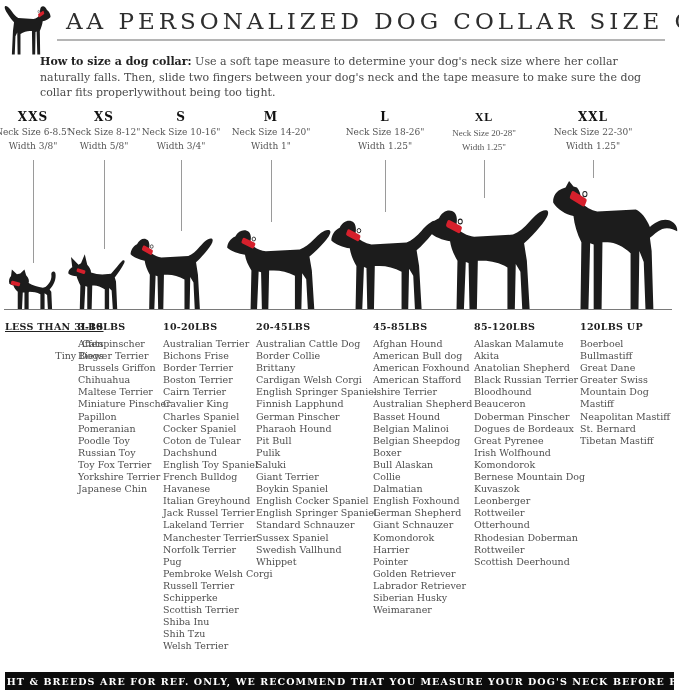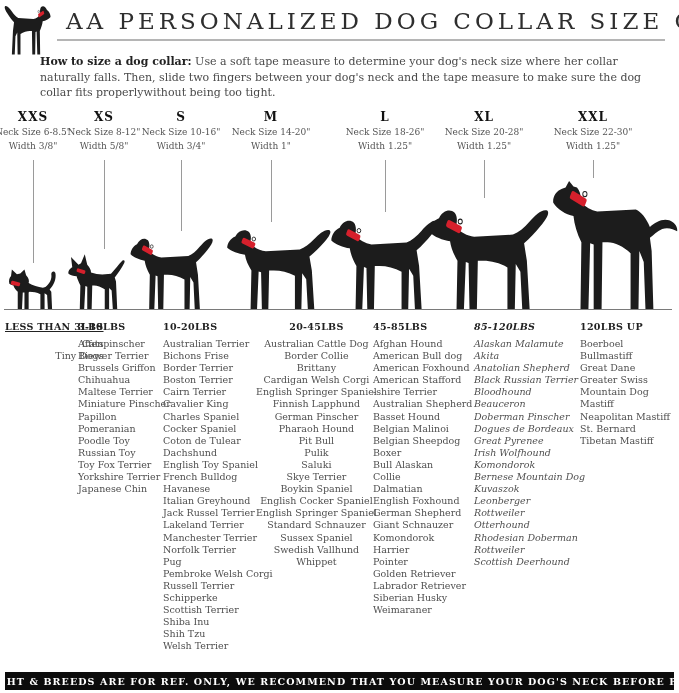--- a/index.html
+++ b/index.html
@@ -100,21 +100,21 @@
       <div class="size-col" style="left: 225px;">
         <div class="size-label">M</div>
         <div class="size-neck">Neck Size 14-20"</div>
         <div class="size-width">Width 1"</div>
       </div>
       <div class="size-col" style="left: 339px;">
         <div class="size-label">L</div>
         <div class="size-neck">Neck Size 18-26"</div>
         <div class="size-width">Width 1.25"</div>
       </div>
-      <div class="size-col" style="left: 438px;">
+      <div class="size-col" style="left: 438px; font-family: Liberation Serif, serif;">
         <div class="size-label">XL</div>
         <div class="size-neck">Neck Size 20-28"</div>
         <div class="size-width">Width 1.25"</div>
       </div>
       <div class="size-col" style="left: 547px; text-align: center;">
         <div class="size-label">XXL</div>
         <div class="size-neck">Neck Size 22-30"</div>
         <div class="size-width">Width 1.25"</div>
       </div>
     </div>
@@ -200,34 +200,34 @@
         <div class="breed-item">Norfolk Terrier</div>
         <div class="breed-item">Pug</div>
         <div class="breed-item">Pembroke Welsh Corgi</div>
         <div class="breed-item">Russell Terrier</div>
         <div class="breed-item">Schipperke</div>
         <div class="breed-item">Scottish Terrier</div>
         <div class="breed-item">Shiba Inu</div>
         <div class="breed-item">Shih Tzu</div>
         <div class="breed-item">Welsh Terrier</div>
       </div>
-      <div class="breed-col" style="left: 256px; text-align: center;">
+      <div class="breed-col" style="left: 256px;">
         <div class="breed-header">20-45LBS</div>
         <div class="breed-item">Australian Cattle Dog</div>
         <div class="breed-item">Border Collie</div>
         <div class="breed-item">Brittany</div>
         <div class="breed-item">Cardigan Welsh Corgi</div>
         <div class="breed-item">English Springer Spaniel</div>
         <div class="breed-item">Finnish Lapphund</div>
         <div class="breed-item">German Pinscher</div>
         <div class="breed-item">Pharaoh Hound</div>
         <div class="breed-item">Pit Bull</div>
         <div class="breed-item">Pulik</div>
         <div class="breed-item">Saluki</div>
-        <div class="breed-item">Skye Terrier</div>
+        <div class="breed-item">Giant Terrier</div>
         <div class="breed-item">Boykin Spaniel</div>
         <div class="breed-item">English Cocker Spaniel</div>
         <div class="breed-item">English Springer Spaniel</div>
         <div class="breed-item">Standard Schnauzer</div>
         <div class="breed-item">Sussex Spaniel</div>
         <div class="breed-item">Swedish Vallhund</div>
         <div class="breed-item">Whippet</div>
       </div>
       <div class="breed-col" style="left: 373px;">
         <div class="breed-header">45-85LBS</div>
@@ -248,21 +248,21 @@
         <div class="breed-item">German Shepherd</div>
         <div class="breed-item">Giant Schnauzer</div>
         <div class="breed-item">Komondorok</div>
         <div class="breed-item">Harrier</div>
         <div class="breed-item">Pointer</div>
         <div class="breed-item">Golden Retriever</div>
         <div class="breed-item">Labrador Retriever</div>
         <div class="breed-item">Siberian Husky</div>
         <div class="breed-item">Weimaraner</div>
       </div>
-      <div class="breed-col" style="left: 474px; font-style: italic;">
+      <div class="breed-col" style="left: 474px;">
         <div class="breed-header">85-120LBS</div>
         <div class="breed-item">Alaskan Malamute</div>
         <div class="breed-item">Akita</div>
         <div class="breed-item">Anatolian Shepherd</div>
         <div class="breed-item">Black Russian Terrier</div>
         <div class="breed-item">Bloodhound</div>
         <div class="breed-item">Beauceron</div>
         <div class="breed-item">Doberman Pinscher</div>
         <div class="breed-item">Dogues de Bordeaux</div>
         <div class="breed-item">Great Pyrenee</div>

